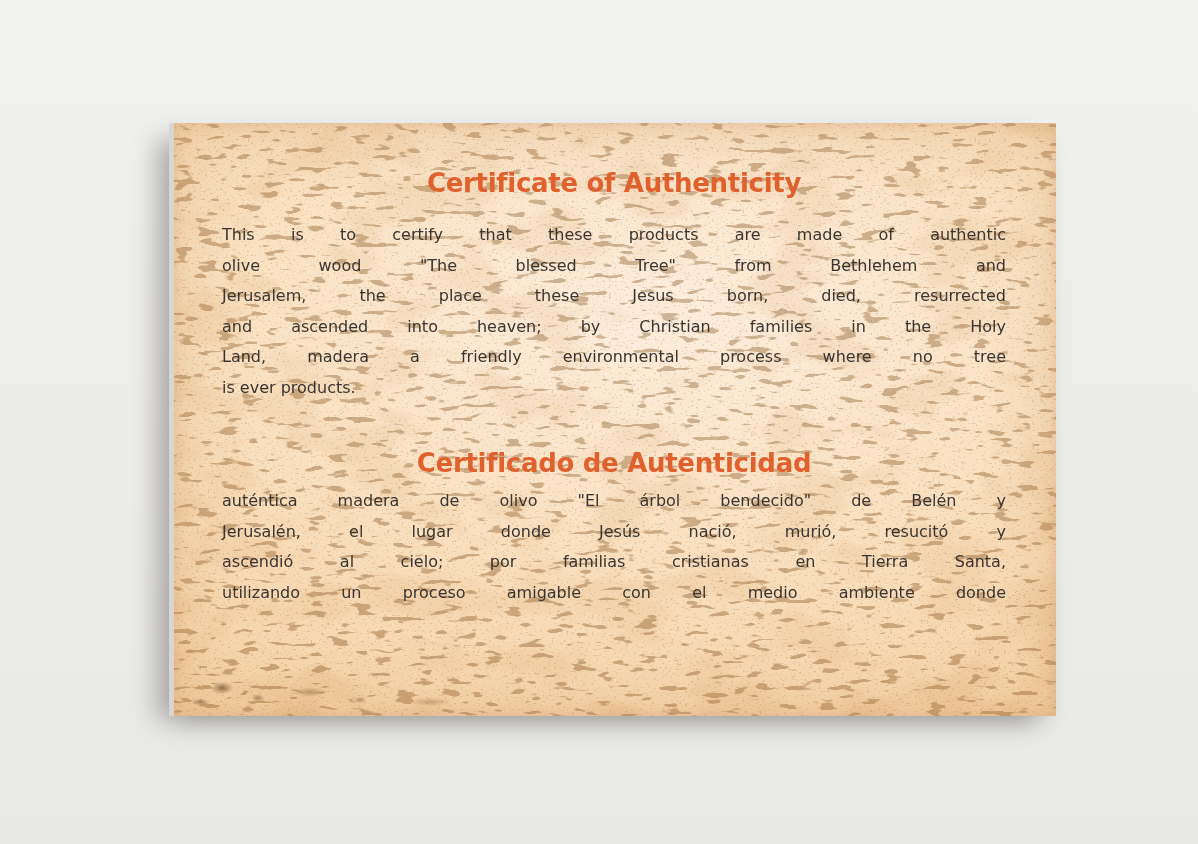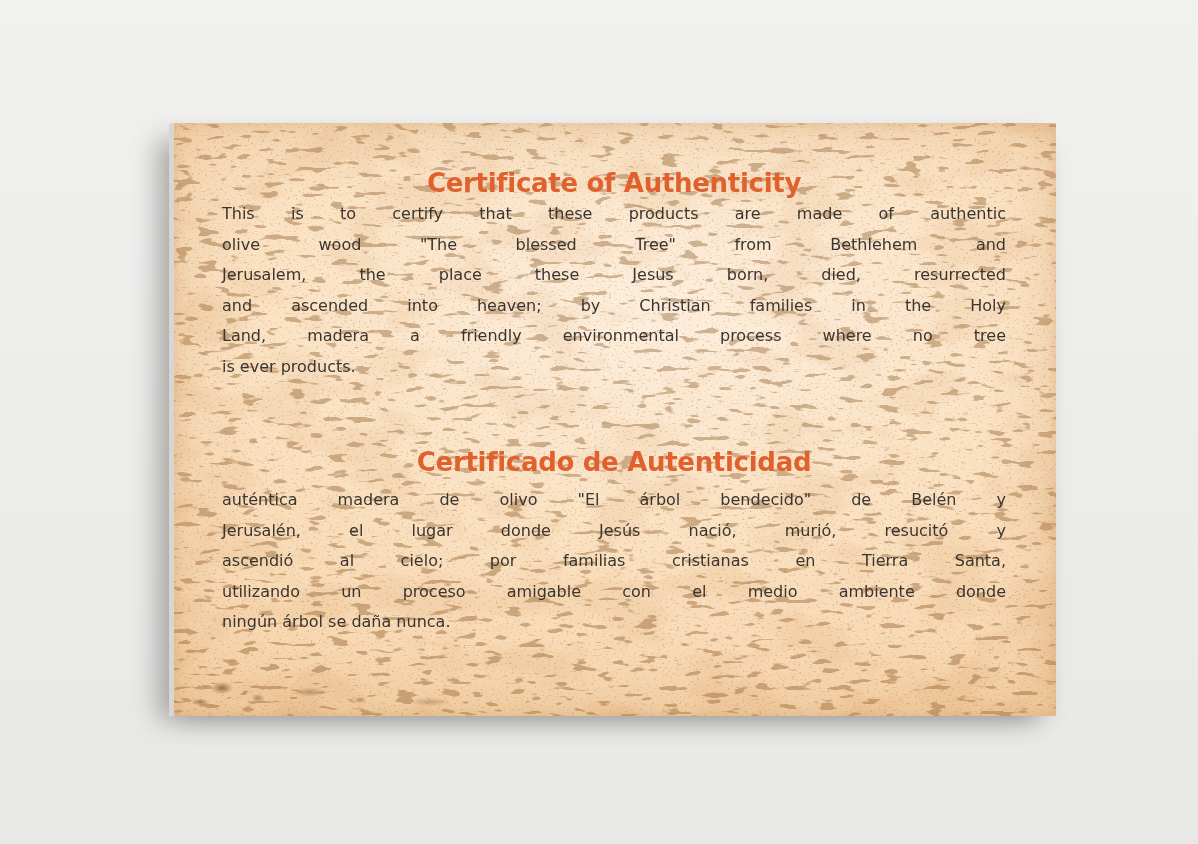--- a/index.html
+++ b/index.html
@@ -67,23 +67,23 @@
     position: absolute;
     inset: 0;
     padding: 44px 50px 0 48px;
   }
   .title {
     text-align: center;
     font-weight: bold;
     font-size: 26px;
     line-height: 32px;
     letter-spacing: -0.3px;
-    margin-bottom: 0;
+    margin-bottom: 21px;
   }
-  .title-es { margin-top: 64px; margin-bottom: 7px; text-align: center; }
+  .title-es { margin-top: 44px; margin-bottom: 7px; text-align: center; }
   .para { width: 100%; }
   .line {
     font-size: 16px;
     line-height: 30.5px;
     text-align: justify;
     text-align-last: justify;
     text-justify: inter-word;
     white-space: normal;
   }
   .line.last {
@@ -133,18 +133,17 @@
         <div class="line last" style="color: rgb(58, 53, 49);">is ever products.</div>
       </div>
 
       <div class="title title-es" style="color: rgb(224, 97, 45);">Certificado de Autenticidad</div>
 
       <div class="para">
         <div class="line" style="color: rgb(58, 53, 49);">auténtica madera de olivo "El árbol bendecido" de Belén y</div>
         <div class="line" style="color: rgb(58, 53, 49);">Jerusalén, el lugar donde Jesús nació, murió, resucitó y</div>
         <div class="line" style="color: rgb(58, 53, 49);">ascendió al cielo; por familias cristianas en Tierra Santa,</div>
         <div class="line" style="color: rgb(58, 53, 49);">utilizando un proceso amigable con el medio ambiente donde</div>
-        <div class="line last" style="color: rgb(58, 53, 49);">ningún árbol se daña nunca.</div>
       </div>
 
     </div>
   </div>
 </div>
 
 </body></html>

